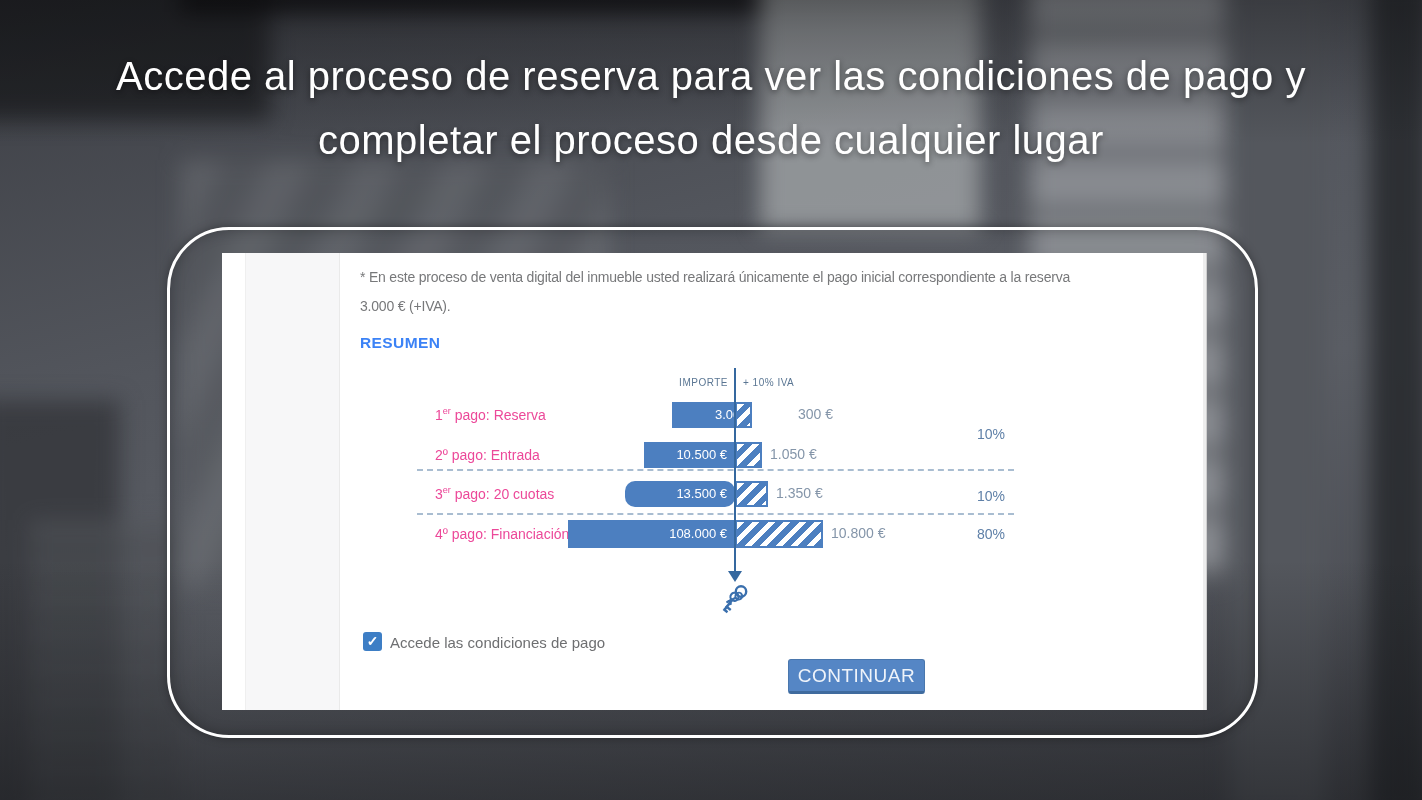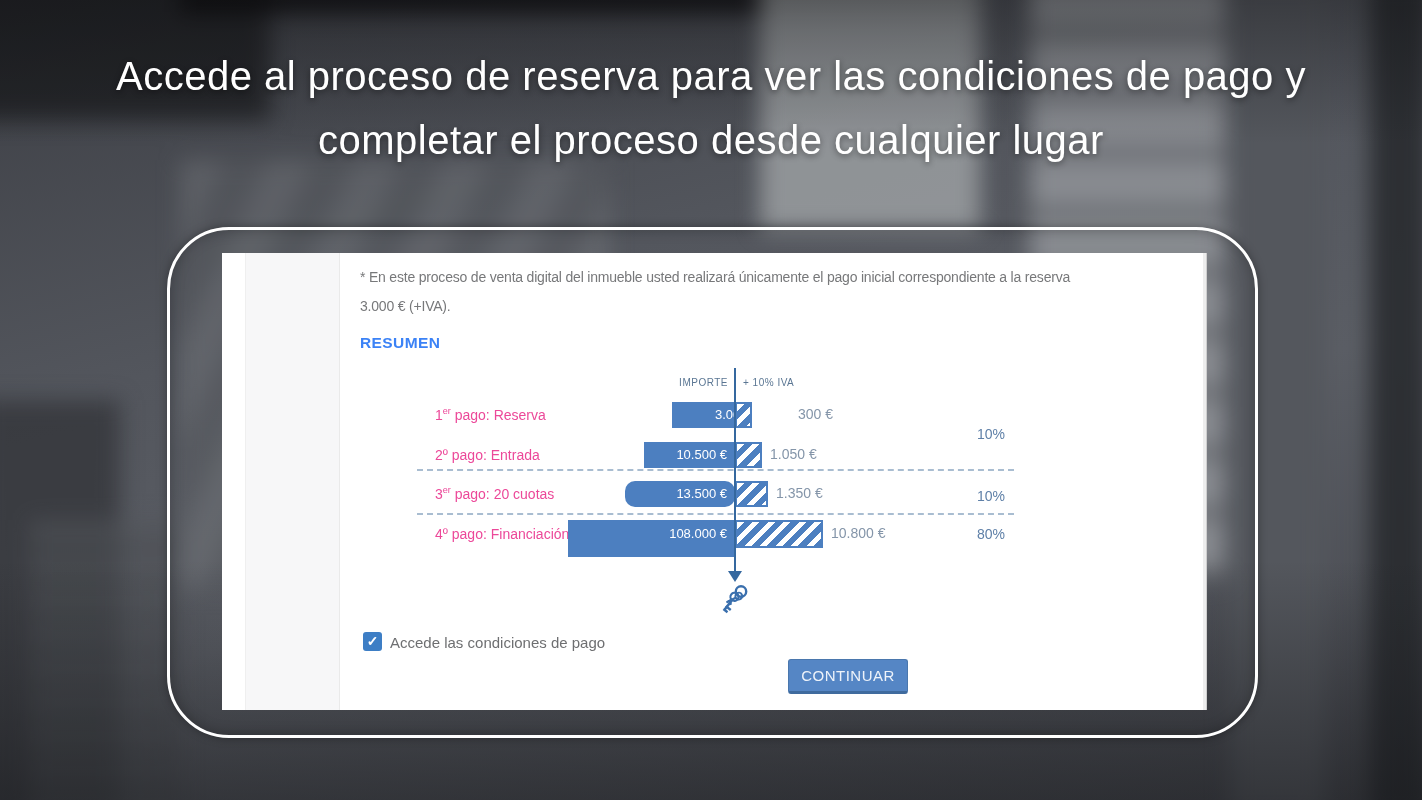--- a/index.html
+++ b/index.html
@@ -66,38 +66,38 @@
   .bar-hatch { position:absolute; height:26px; z-index:2; border:2px solid #4c7fc0;
                background:repeating-linear-gradient(135deg,#ffffff 0 5px,#4c7fc0 5px 11px); }
   .iva-val { position:absolute; color:#8495a9; font-size:14px; z-index:2; }
 
   .r0 .row-label{ top:41px; }  .r0 .bar-solid{ left:312px; width:63px;  top:37px;padding-left:43px; }
   .r0 .bar-hatch{ left:375px; width:17px; top:37px; }  .r0 .iva-val{ left:416px; top:41px;margin-left:22px; }
   .r1 .row-label{ top:81px; }  .r1 .bar-solid{ left:284px; width:91px;  top:77px;padding-left:28px; }
   .r1 .bar-hatch{ left:375px; width:27px; top:77px; }  .r1 .iva-val{ left:410px; top:81px; }
   .r2 .row-label{ top:120px; } .r2 .bar-solid{ left:265px; width:110px; top:116px;border-radius:10px; }
   .r2 .bar-hatch{ left:375px; width:33px; top:116px; } .r2 .iva-val{ left:416px; top:120px; }
-  .r3 .row-label{ top:160px; } .r3 .bar-solid{ left:208px; width:167px; top:155px; height:37px; line-height:28px; }
+  .r3 .row-label{ top:160px; } .r3 .bar-solid{ left:208px; width:167px; top:155px; height:28px; line-height:28px; }
   .r3 .bar-hatch{ left:375px; width:88px; top:155px; height:28px; } .r3 .iva-val{ left:471px; top:160px; }
 
   .dashed { position:absolute; left:57px; width:597px; height:0; border-top:2px dashed #a9bdd1; z-index:1; }
   .dash-0 { top:104px; } .dash-1 { top:148px; }
   .pct { position:absolute; left:592px; width:53px; text-align:right; color:#5f80a8; font-size:14px; }
   .pct-0 { top:61px; } .pct-1 { top:123px; } .pct-2 { top:161px; }
 
   .keys { position:absolute; left:357px; top:218px; width:38px; height:38px; }
 
   
   .accept-check { position:absolute; left:3px; top:379px; width:19px; height:19px;
                   background:#3d7ec5; border-radius:3px; cursor:pointer;
                   color:#ffffff; font-size:14px; font-weight:bold; text-align:center; line-height:19px; }
   .accept-label { position:absolute; left:30px; top:381px; color:#6e6f71; font-size:15px; cursor:pointer; }
-  .continue-btn { position:absolute; left:428px; top:406px; width:120px; height:35px;
+  .continue-btn { position:absolute; left:428px; top:406px; width:137px; height:35px;
                   background:#5586c5; border:1px solid #4a77ad; border-bottom:3px solid #3f6b9e;
-                  border-radius:3px; color:#eef3fa; font-size:15px; letter-spacing:.5px;
+                  border-radius:3px; color:#eef3fa; font-size:19px; letter-spacing:.5px;
                   text-align:center; line-height:31px; cursor:pointer;
                   font-family:"Liberation Sans", sans-serif; }
 </style>
 </head>
 <body>
 
 <div class="screen">
 
   <div class="bg-shapes">
     <div class="sh-topleft"></div>

